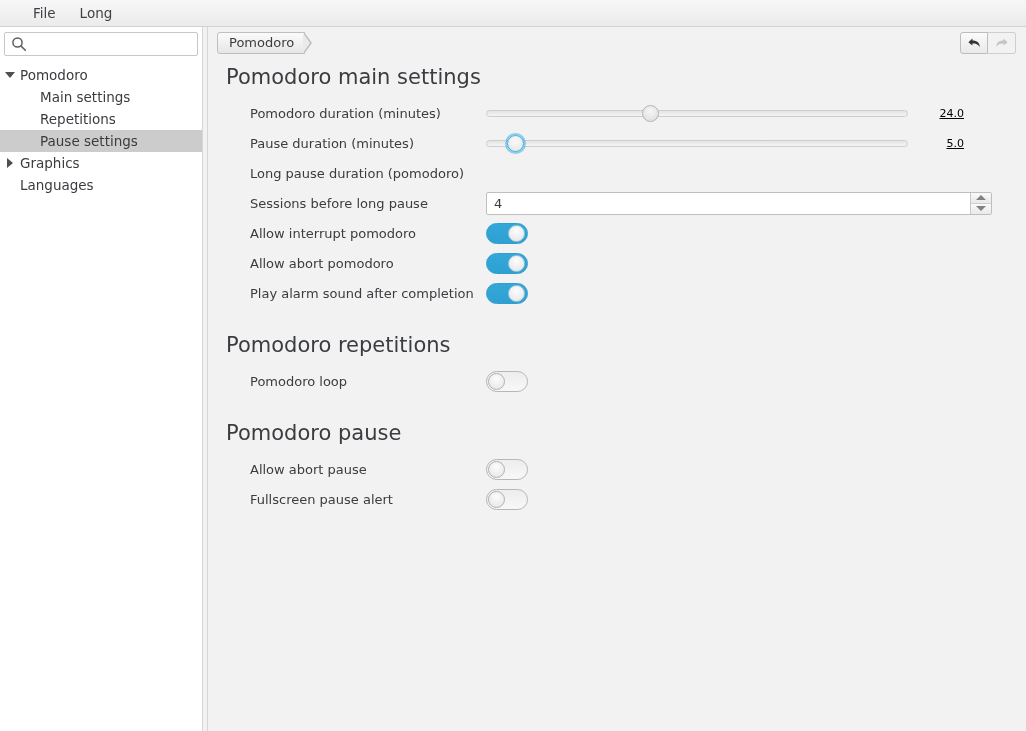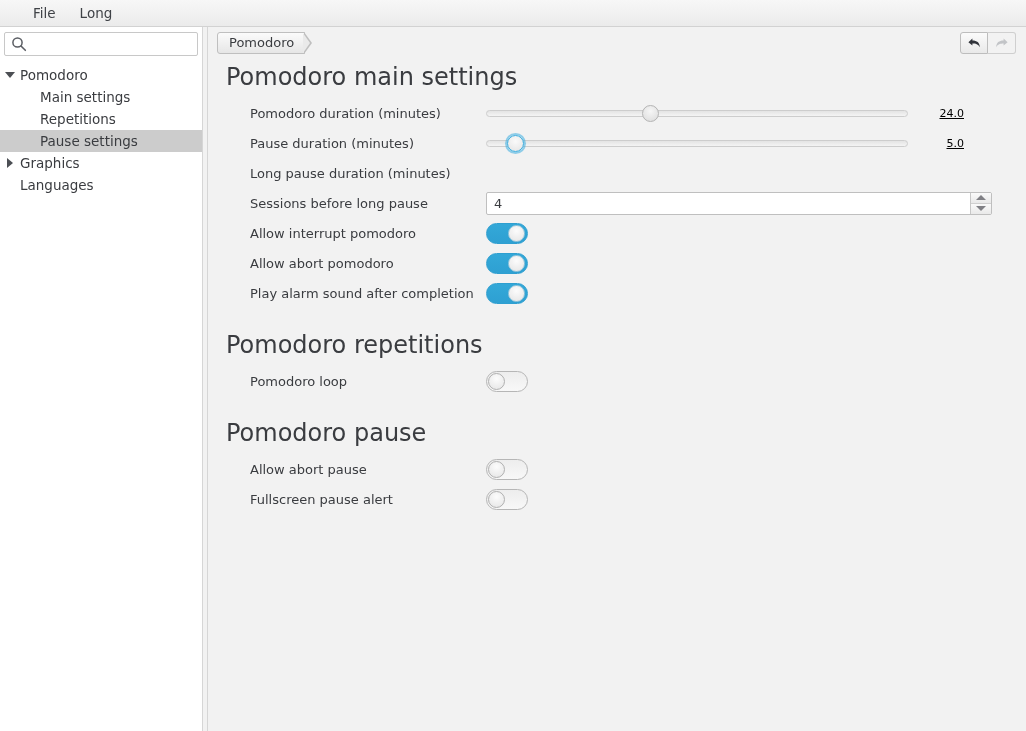--- a/index.html
+++ b/index.html
@@ -194,21 +194,21 @@
   .tbtn.left { border-radius: 3px 0 0 3px; }
   .tbtn.right { border-radius: 0 3px 3px 0; border-left: none; background: #f2f2f2; border-color: #cfcfcf; }
 
   
   .content {
     flex: 1 1 auto;
     overflow: hidden;
     padding: 4px 0 0 18px;
   }
   .section-title {
-    font-size: 24px;
+    font-size: 21px;
     font-weight: normal;
     color: #3a3c40;
     margin: 0;
     padding: 0 0 4px 0;
     line-height: 30px;
   }
   .sec-gap { height: 22px; }
 
   .rows { margin-top: 2px; }
   .row {
@@ -445,21 +445,21 @@
             <div class="row-ctl">
               <div class="slider">
                 <div class="track"></div>
                 <div class="handle focus" style="left:7%"></div>
               </div>
               <div class="slider-value">5.0</div>
             </div>
           </div>
 
           <div class="row">
-            <div class="row-label">Long pause duration (minutes)</div>
+            <div class="row-label">Long pause duration (pomodoro)</div>
           </div>
 
           <div class="row">
             <div class="row-label">Sessions before long pause</div>
             <div class="row-ctl">
               <div class="spin">
                 <input type="text" value="4" style="">
                 <div class="spin-btns">
                   <div class="spin-btn">
                       <span class="up"></span>

